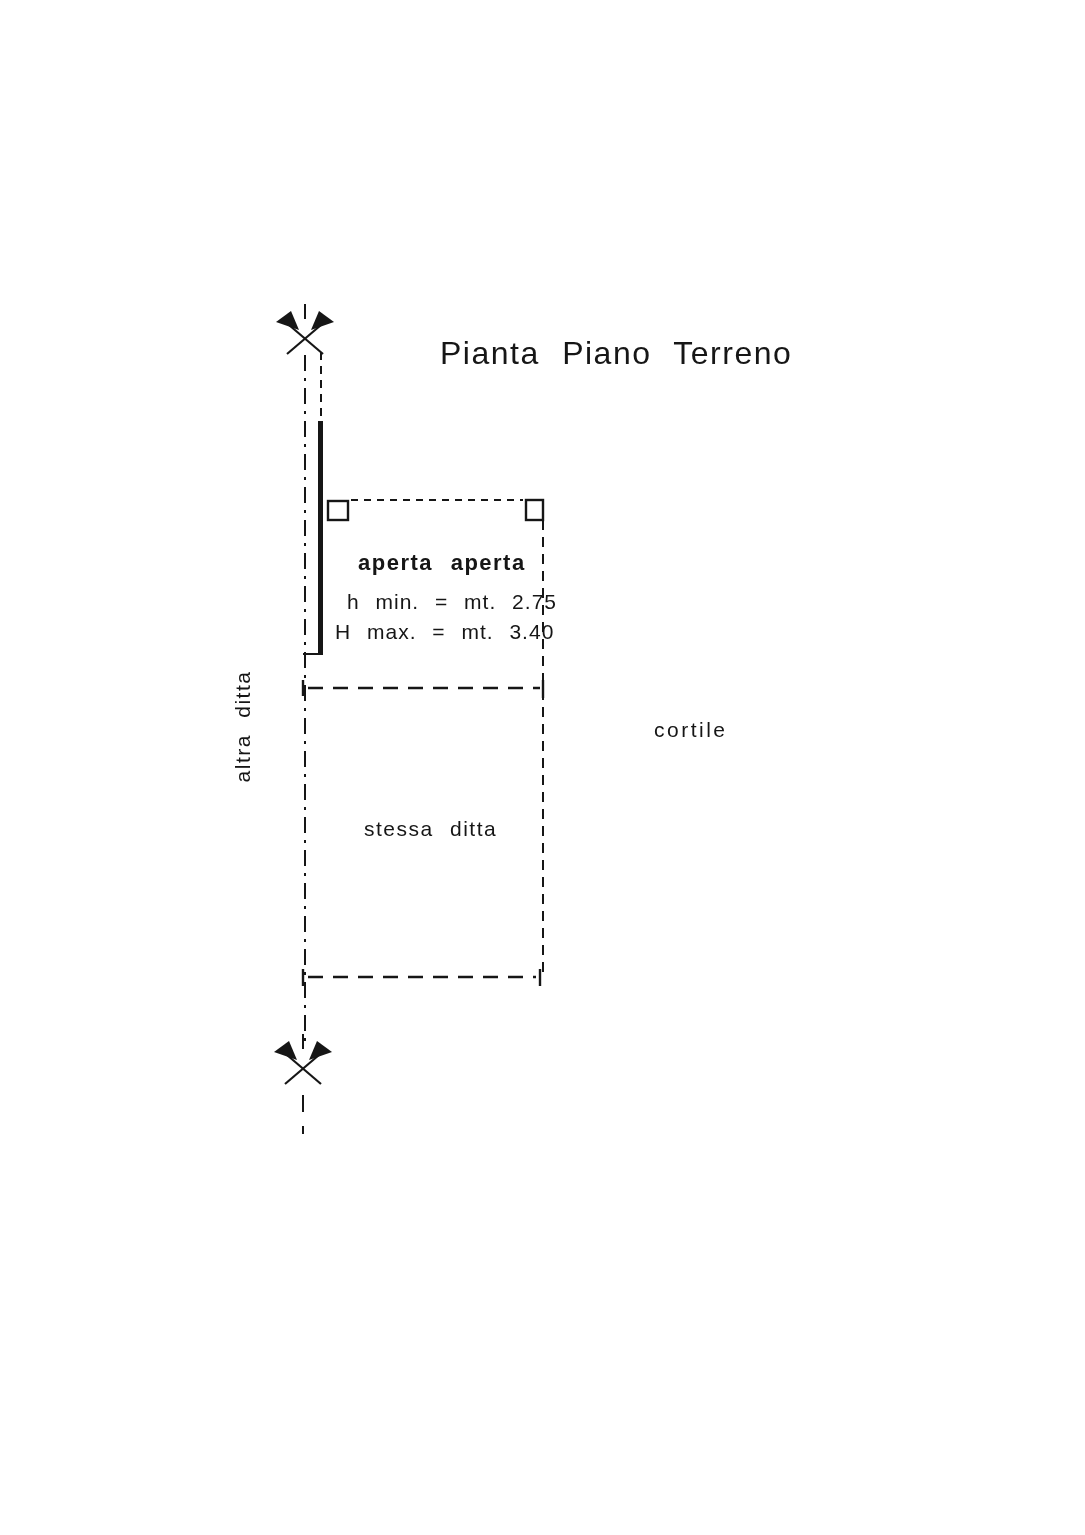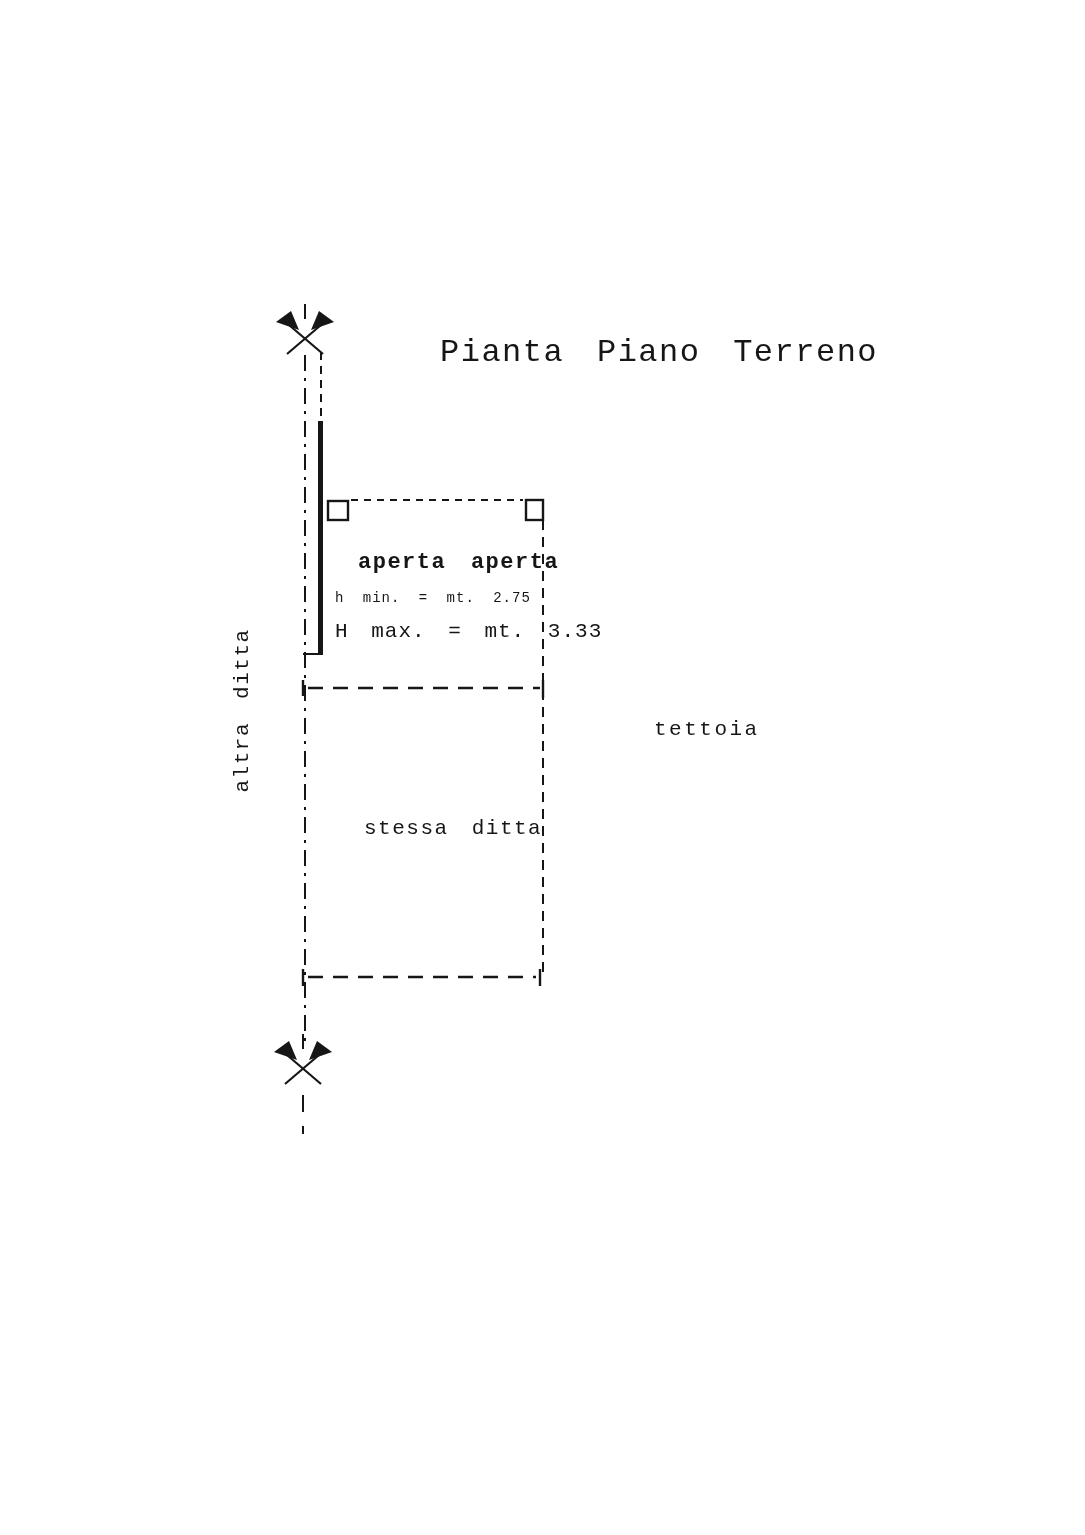--- a/index.html
+++ b/index.html
@@ -5,21 +5,20 @@
   :root { --ink: #161616; --bg: #ffffff; }
   * { margin: 0; padding: 0; box-sizing: border-box; }
   html, body { background: var(--bg); }
   body { font-family: "Liberation Sans", sans-serif; color: var(--ink); }
   .canvas {
     position: relative;
     width: 1085px;
     height: 1427px;
     background: var(--bg);
     overflow: hidden;
-    font-family: Liberation Mono, monospace;
   }
   .plan-svg { position: absolute; left: 0; top: 0; }
   .ln { stroke: var(--ink); fill: none; }
   .fl { fill: var(--ink); stroke: none; }
   .pillar { fill: var(--bg); stroke: var(--ink); stroke-width: 2.4px; }
   .lbl {
     position: absolute;
     white-space: nowrap;
     line-height: 1;
     color: var(--ink);
@@ -31,22 +30,22 @@
     word-spacing: 12px;
   }
   .canopy-name {
     left: 358px; top: 552px;
     font-size: 22px;
     font-weight: 700;
     letter-spacing: 1.5px;
     word-spacing: 10px;
   }
   .canopy-hmin {
-    left: 335px; top: 591px;
-    font-size: 14px;
+    left: 347px; top: 591px;
+    font-size: 21px;
     letter-spacing: 1px;
     word-spacing: 9px;
   }
   .canopy-hmax {
     left: 335px; top: 621px;
     font-size: 21px;
     letter-spacing: 1px;
     word-spacing: 9px;
   }
   .courtyard {
@@ -125,21 +124,21 @@
       <line class="ln" x1="540" y1="969" x2="540" y2="986" stroke-width="2.4"></line>
     </g>
   </svg>
 
   <div class="lbl title">Pianta Piano Terreno</div>
 
   <div class="lbl canopy-name">aperta aperta</div>
 
   <div class="lbl canopy-hmin">h min. = mt. 2.75</div>
 
-  <div class="lbl canopy-hmax">H max. = mt. 3.33</div>
+  <div class="lbl canopy-hmax">H max. = mt. 3.40</div>
 
-  <div class="lbl courtyard">tettoia</div>
+  <div class="lbl courtyard">cortile</div>
 
   <div class="lbl same-firm">stessa ditta</div>
 
   <div class="lbl other-firm">altra ditta</div>
 
 </div>
 
 </body></html>

